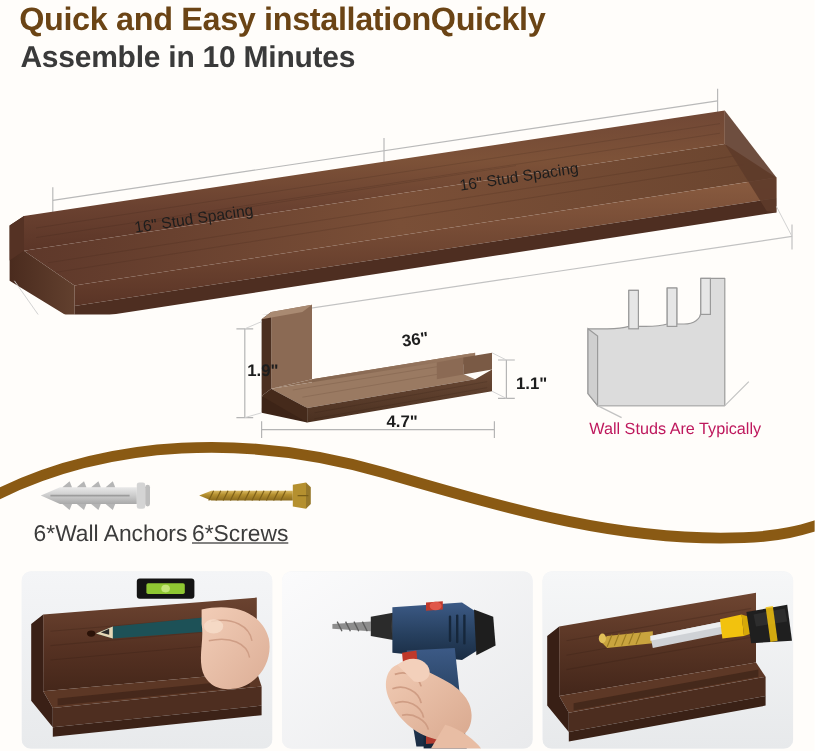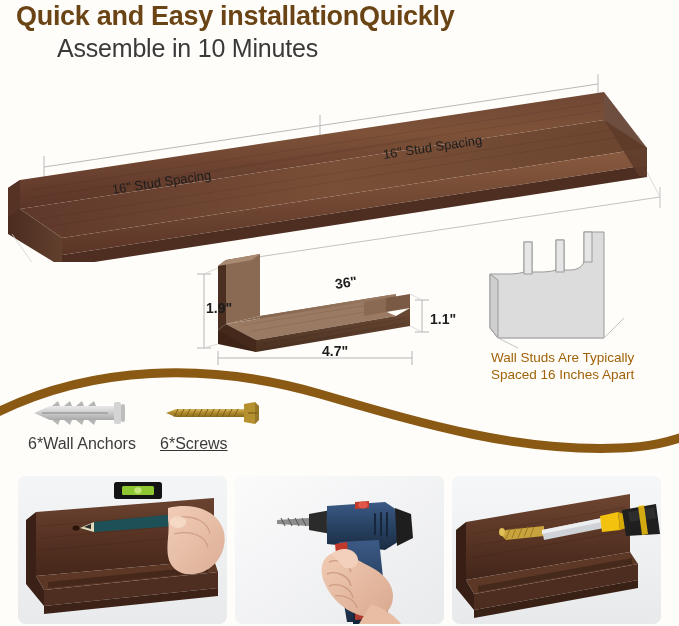--- a/index.html
+++ b/index.html
@@ -30,25 +30,24 @@
     font-weight: bold;
     color: #6b4415;
     letter-spacing: -0.3px;
     white-space: nowrap;
   }
   .subhead {
     position: absolute;
     left: 17px;
     top: 34px;
     font-size: 25px;
-    font-weight: normal;
+    font-weight: bold;
     color: #3a3a3a;
     letter-spacing: -0.2px;
     white-space: nowrap;
-    margin-left: 40px;
   }
 
   
   .hero {
     position: absolute;
     left: 0;
     top: 62px;
     width: 679px;
     height: 200px;
   }
@@ -126,42 +125,42 @@
     width: 180px;
     height: 120px;
   }
   .studs-caption {
     position: absolute;
     left: 491px;
     top: 349px;
     width: 180px;
     font-size: 13.5px;
     line-height: 17px;
-    color: #a16207;
+    color: #be185d;
     text-align: left;
   }
 
   
   .wave {
     position: absolute;
     left: 0;
     top: 368px;
     width: 679px;
     height: 95px;
   }
 
   
   .hw {
     position: absolute;
     top: 398px;
     height: 62px;
   }
   .hw .art { position: relative; height: 34px; }
   .hw .cap {
-    font-size: 16px;
+    font-size: 19px;
     color: #3c3c3c;
     white-space: nowrap;
     margin-top: 3px;
   }
   .hw-anchors { left: 28px; }
   .hw-screws  { left: 160px; }
   .hw-level   { left: 281px; }
 
   
   .photos {
@@ -333,21 +332,20 @@
       <rect x="84" y="10" width="8" height="32" fill="#e6e6e6" stroke="#9a9a9a" stroke-width="1"></rect>
       <rect x="112" y="2" width="8" height="30" fill="#e6e6e6" stroke="#9a9a9a" stroke-width="1"></rect>
 
       <line x1="26" y1="108" x2="132" y2="108" stroke="#b5b5b5" stroke-width="1"></line>
       <line x1="132" y1="108" x2="152" y2="88" stroke="#c2c2c2" stroke-width="1"></line>
       <line x1="26" y1="108" x2="46" y2="118" stroke="#c2c2c2" stroke-width="1"></line>
     </svg>
   </div>
   <div class="studs-caption">
     <div>Wall Studs Are Typically</div>
-    <div>Spaced 16 Inches Apart</div>
   </div>
 
   <div class="wave">
     <svg width="679" height="95" viewBox="0 0 679 95">
       <path d="M -10 48 C 90 -4 210 -6 320 26 C 430 58 520 84 620 80 C 650 79 668 74 686 68" fill="none" stroke="#8a5a14" stroke-width="9" stroke-linecap="round"></path>
     </svg>
   </div>
 
   <div class="hw hw-anchors" style="position:absolute;">
     <div class="art">

